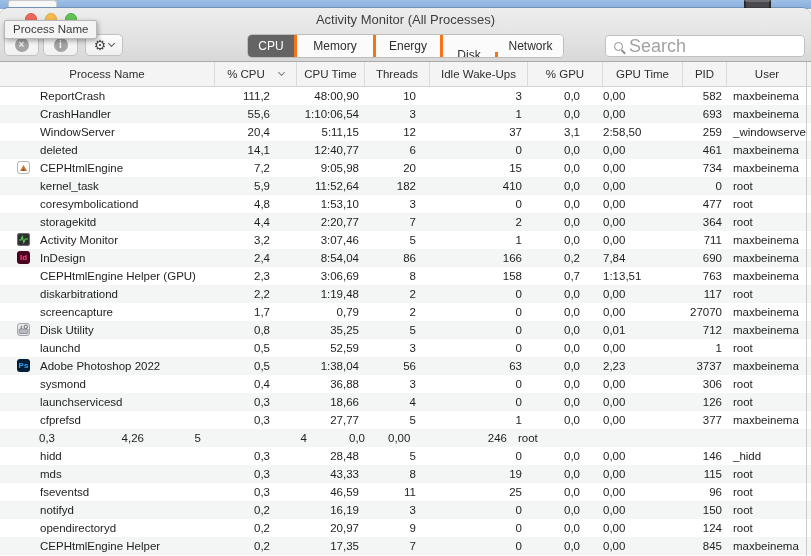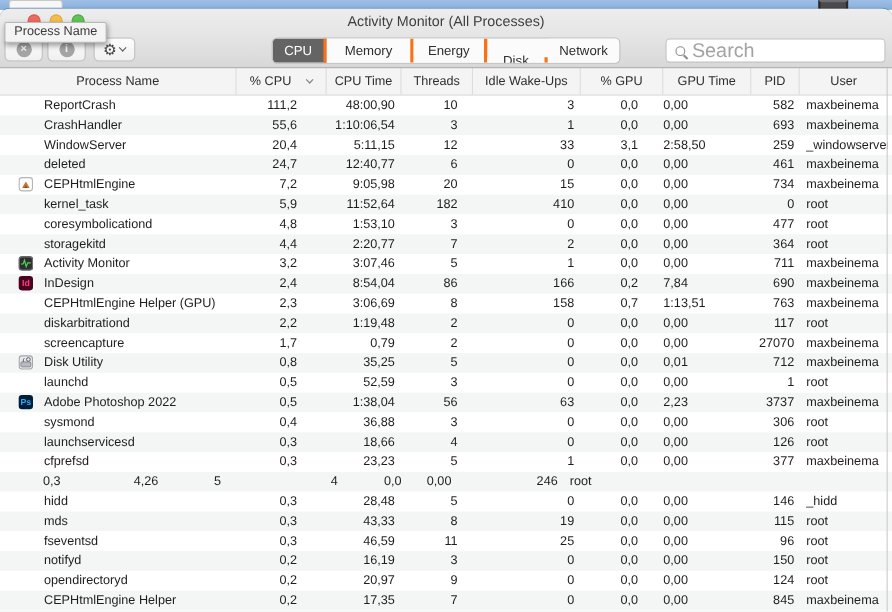--- a/index.html
+++ b/index.html
@@ -180,29 +180,29 @@
             <div class="cell col-gpu cell-gpu">0,0</div>
             <div class="cell col-gpu_time cell-gpu_time">0,00</div>
             <div class="cell col-pid cell-pid">693</div>
             <div class="cell col-user cell-user">maxbeinema</div>
           </div>
           <div class="trow">
             <div class="cell col-name cell-name"><span>WindowServer</span></div>
             <div class="cell col-cpu cell-cpu">20,4</div>
             <div class="cell col-cpu_time cell-cpu_time">5:11,15</div>
             <div class="cell col-threads cell-threads">12</div>
-            <div class="cell col-idle cell-idle">33</div>
+            <div class="cell col-idle cell-idle">37</div>
             <div class="cell col-gpu cell-gpu">3,1</div>
             <div class="cell col-gpu_time cell-gpu_time">2:58,50</div>
             <div class="cell col-pid cell-pid">259</div>
             <div class="cell col-user cell-user">_windowserver</div>
           </div>
           <div class="trow">
             <div class="cell col-name cell-name"><span>deleted</span></div>
-            <div class="cell col-cpu cell-cpu">24,7</div>
+            <div class="cell col-cpu cell-cpu">14,1</div>
             <div class="cell col-cpu_time cell-cpu_time">12:40,77</div>
             <div class="cell col-threads cell-threads">6</div>
             <div class="cell col-idle cell-idle">0</div>
             <div class="cell col-gpu cell-gpu">0,0</div>
             <div class="cell col-gpu_time cell-gpu_time">0,00</div>
             <div class="cell col-pid cell-pid">461</div>
             <div class="cell col-user cell-user">maxbeinema</div>
           </div>
           <div class="trow">
             <div class="cell col-name cell-name"><span class="app-icon" style="background: rgb(255, 255, 255); border: 1px solid rgb(181, 181, 181);">
@@ -370,21 +370,21 @@
             <div class="cell col-threads cell-threads">4</div>
             <div class="cell col-idle cell-idle">0</div>
             <div class="cell col-gpu cell-gpu">0,0</div>
             <div class="cell col-gpu_time cell-gpu_time">0,00</div>
             <div class="cell col-pid cell-pid">126</div>
             <div class="cell col-user cell-user">root</div>
           </div>
           <div class="trow">
             <div class="cell col-name cell-name"><span>cfprefsd</span></div>
             <div class="cell col-cpu cell-cpu">0,3</div>
-            <div class="cell col-cpu_time cell-cpu_time">23,23</div>
+            <div class="cell col-cpu_time cell-cpu_time">27,77</div>
             <div class="cell col-threads cell-threads">5</div>
             <div class="cell col-idle cell-idle">1</div>
             <div class="cell col-gpu cell-gpu">0,0</div>
             <div class="cell col-gpu_time cell-gpu_time">0,00</div>
             <div class="cell col-pid cell-pid">377</div>
             <div class="cell col-user cell-user">maxbeinema</div>
           </div>
           <div class="trow">
             <div class="cell col-cpu cell-cpu">0,3</div>
             <div class="cell col-cpu_time cell-cpu_time">4,26</div>

